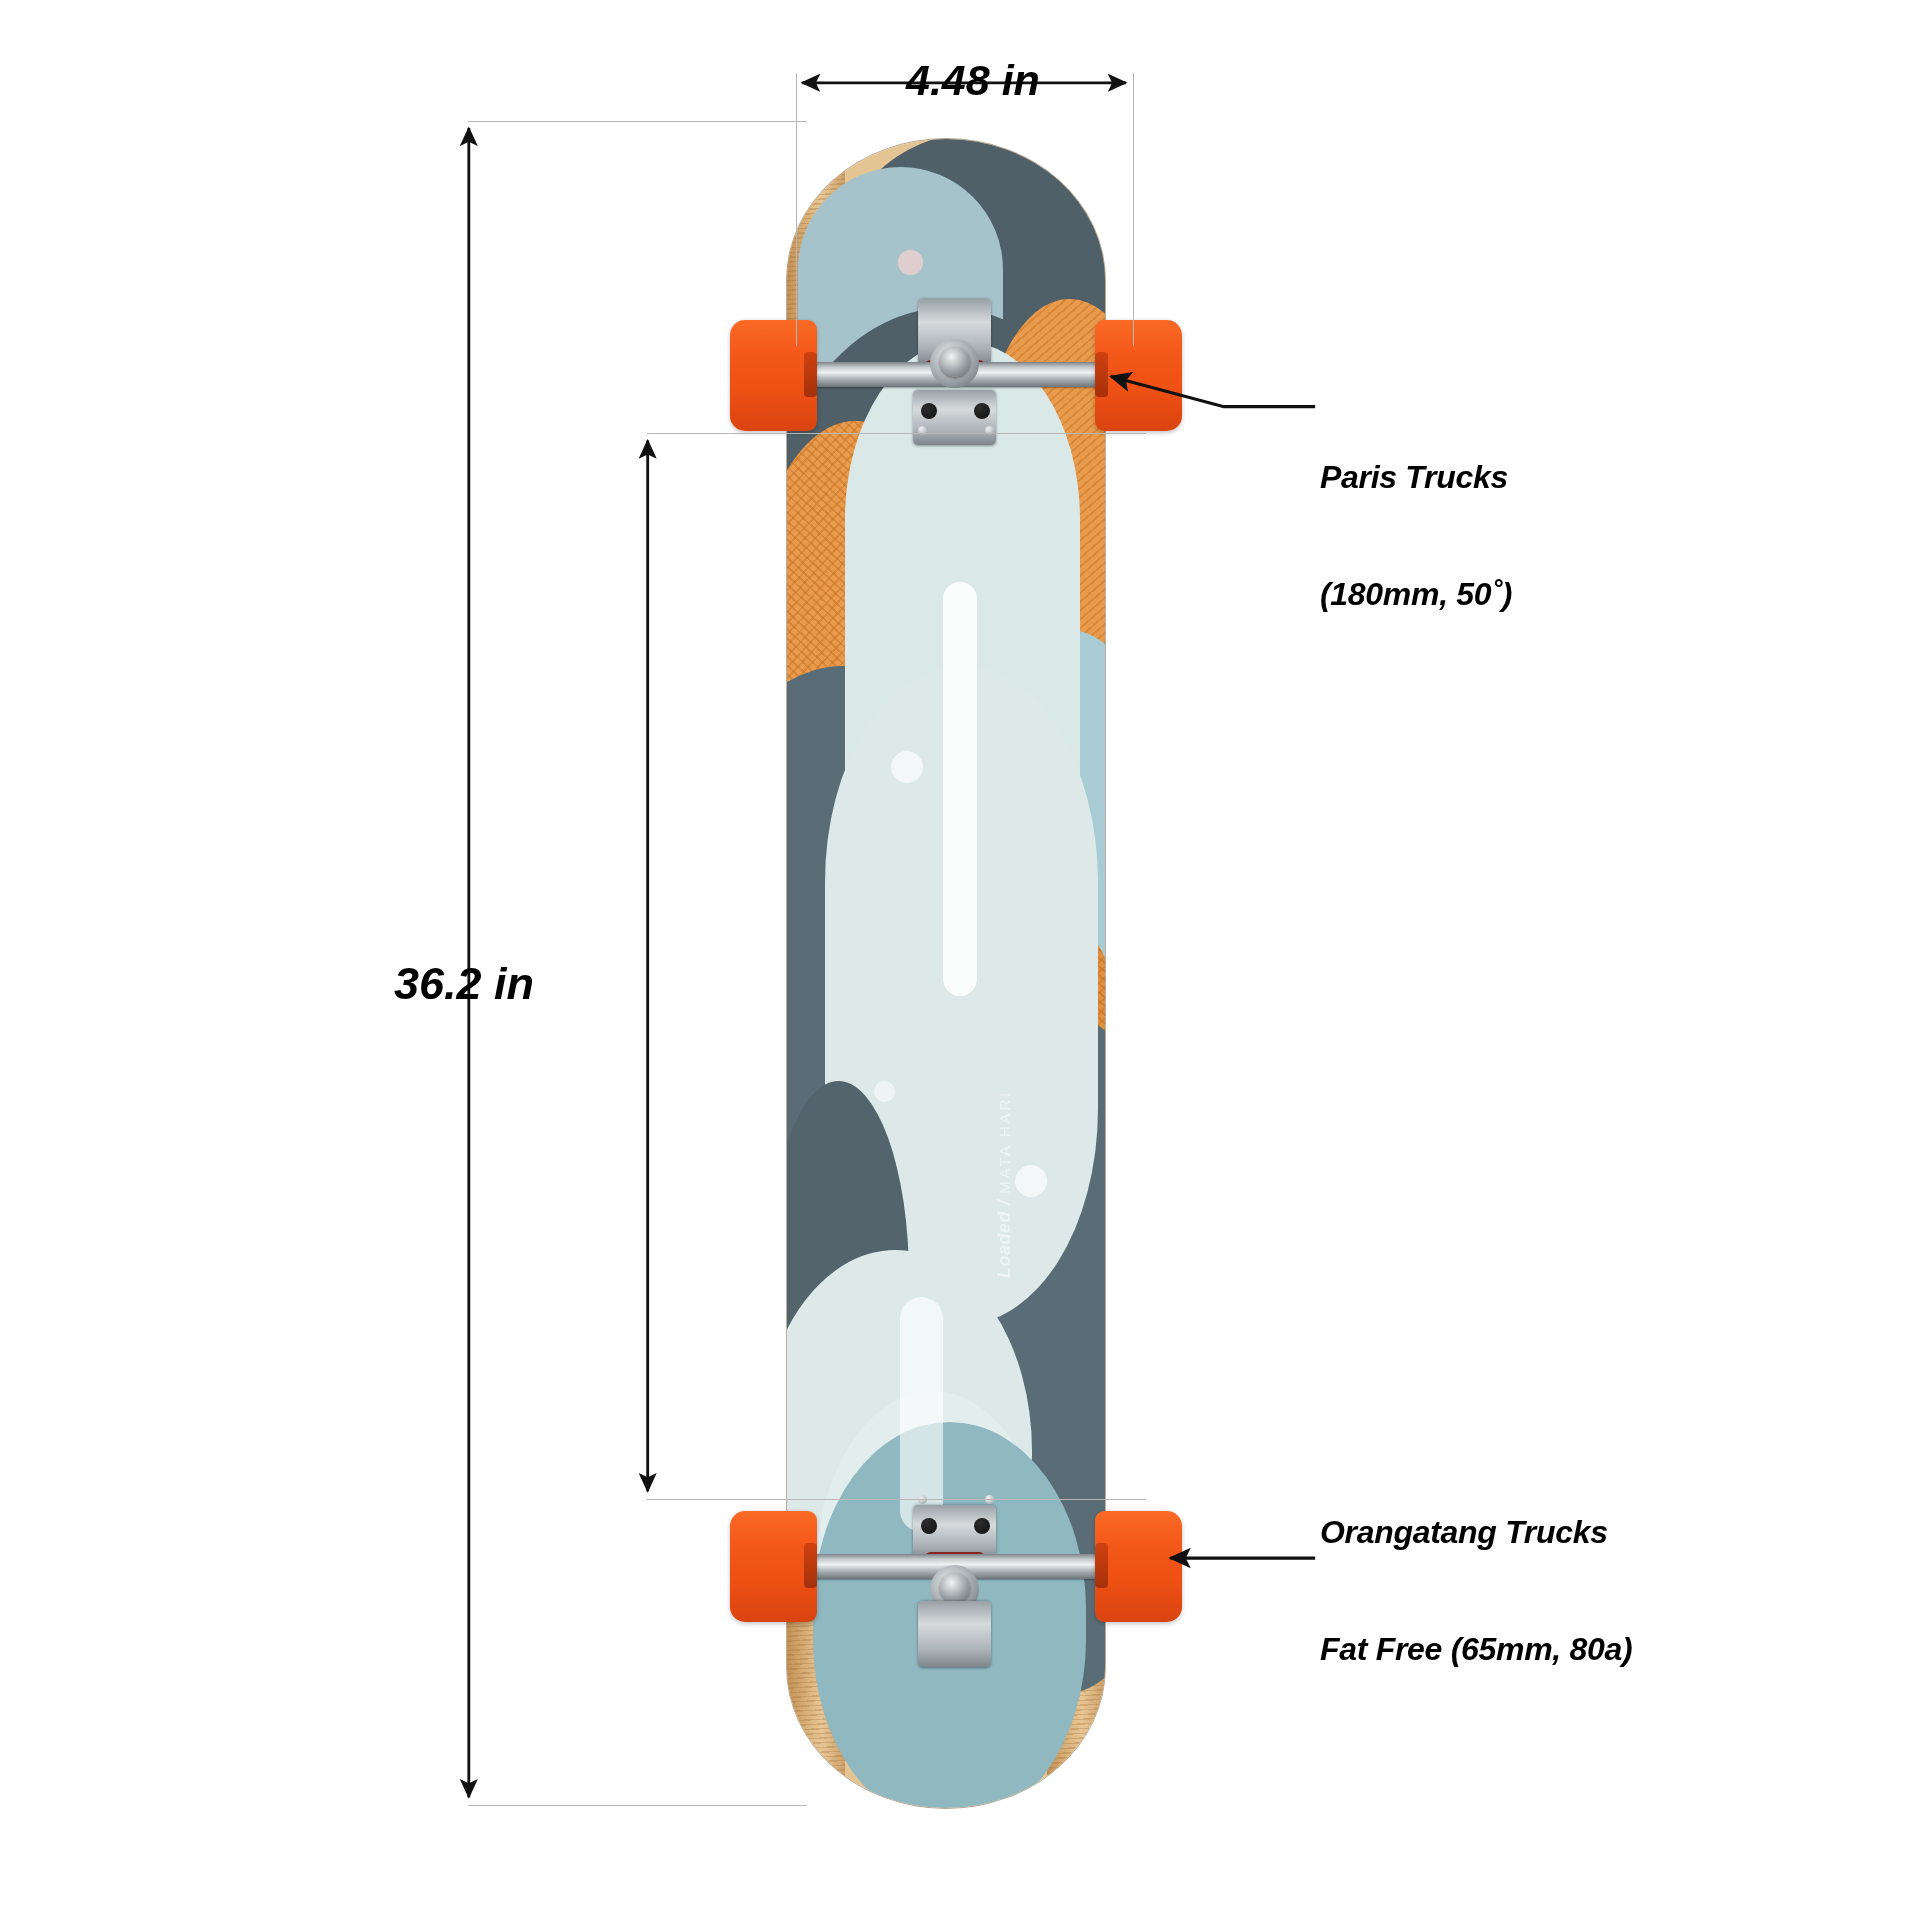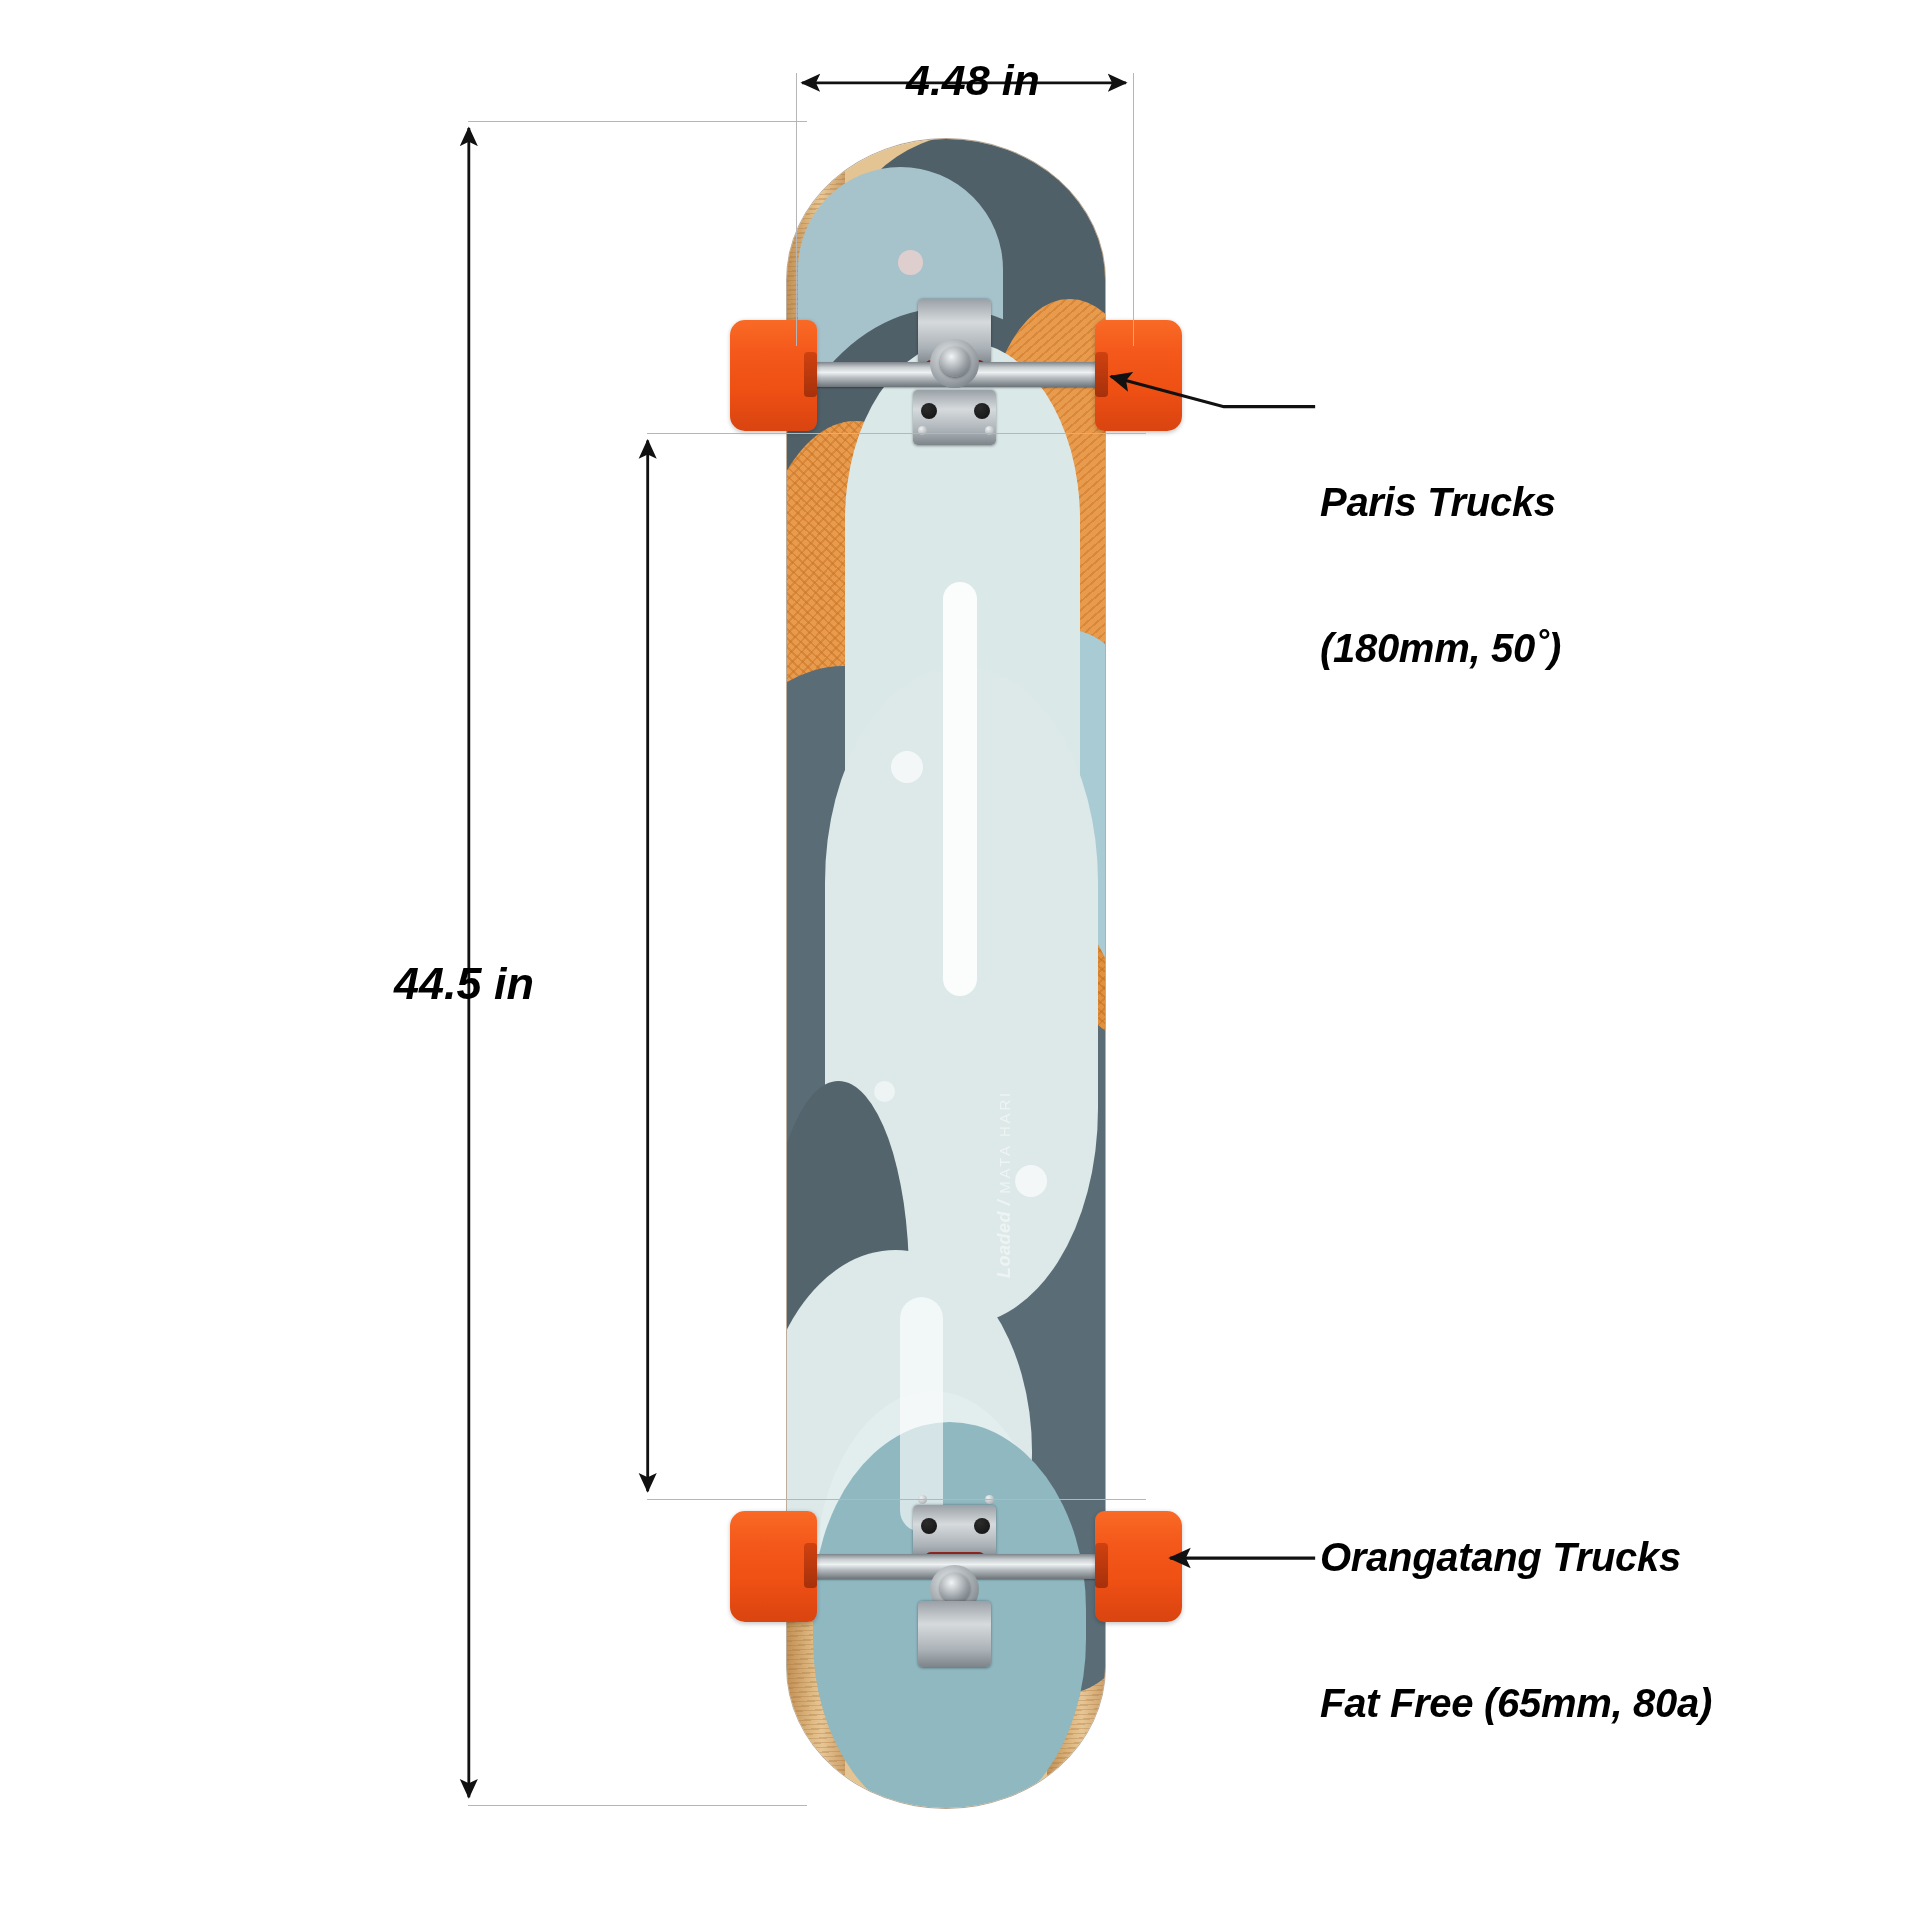--- a/index.html
+++ b/index.html
@@ -24,21 +24,21 @@
     line-height:1.18;
   }
   .callout-label {
     position:absolute;
     font-family:"Liberation Sans", sans-serif;
     font-style:italic;
     font-weight:bold;
     color:#000;
     white-space:pre;
     line-height:1.22;
-    font-size:40px;
+    font-size:32px;
     letter-spacing:-0.3px;
   }
 
   
   .ext-h { position:absolute; height:0.9px; background:#b6b6b6; }
   .ext-v { position:absolute; width:0.9px; background:#b6b6b6; }
 
   svg.overlay { position:absolute; left:0; top:0; width:1928px; height:1928px; pointer-events:none; }
 
   
@@ -351,21 +351,21 @@
 
     <line x1="688" y1="468" x2="688" y2="1584" stroke="#111" stroke-width="3" marker-start="url(#ah)" marker-end="url(#ah)"></line>
 
     <path d="M1397,432 L1300,432 L1180,400" fill="none" stroke="#111" stroke-width="3.4" marker-end="url(#ah)"></path>
 
     <path d="M1397,1655 L1300,1655 L1243,1655" fill="none" stroke="#111" stroke-width="3.4" marker-end="url(#ah)"></path>
   </svg>
 
   <div class="dim-label" style="left:906px; top:55px; font-size:43px;">4.48 in</div>
 
-  <div class="dim-label" style="left:394px; top:957px; font-size:45px;">44.5 in</div>
+  <div class="dim-label" style="left:394px; top:957px; font-size:45px;">36.2 in</div>
 
 
   <div class="callout-label" style="left:1320px; top:380px;">
     <div>Paris Trucks</div>
     <div>(180mm, 50˚)</div>
   </div>
 
   <div class="callout-label" style="left:1320px; top:1435px;">
     <div>Orangatang Trucks</div>
     <div>Fat Free (65mm, 80a)</div>

